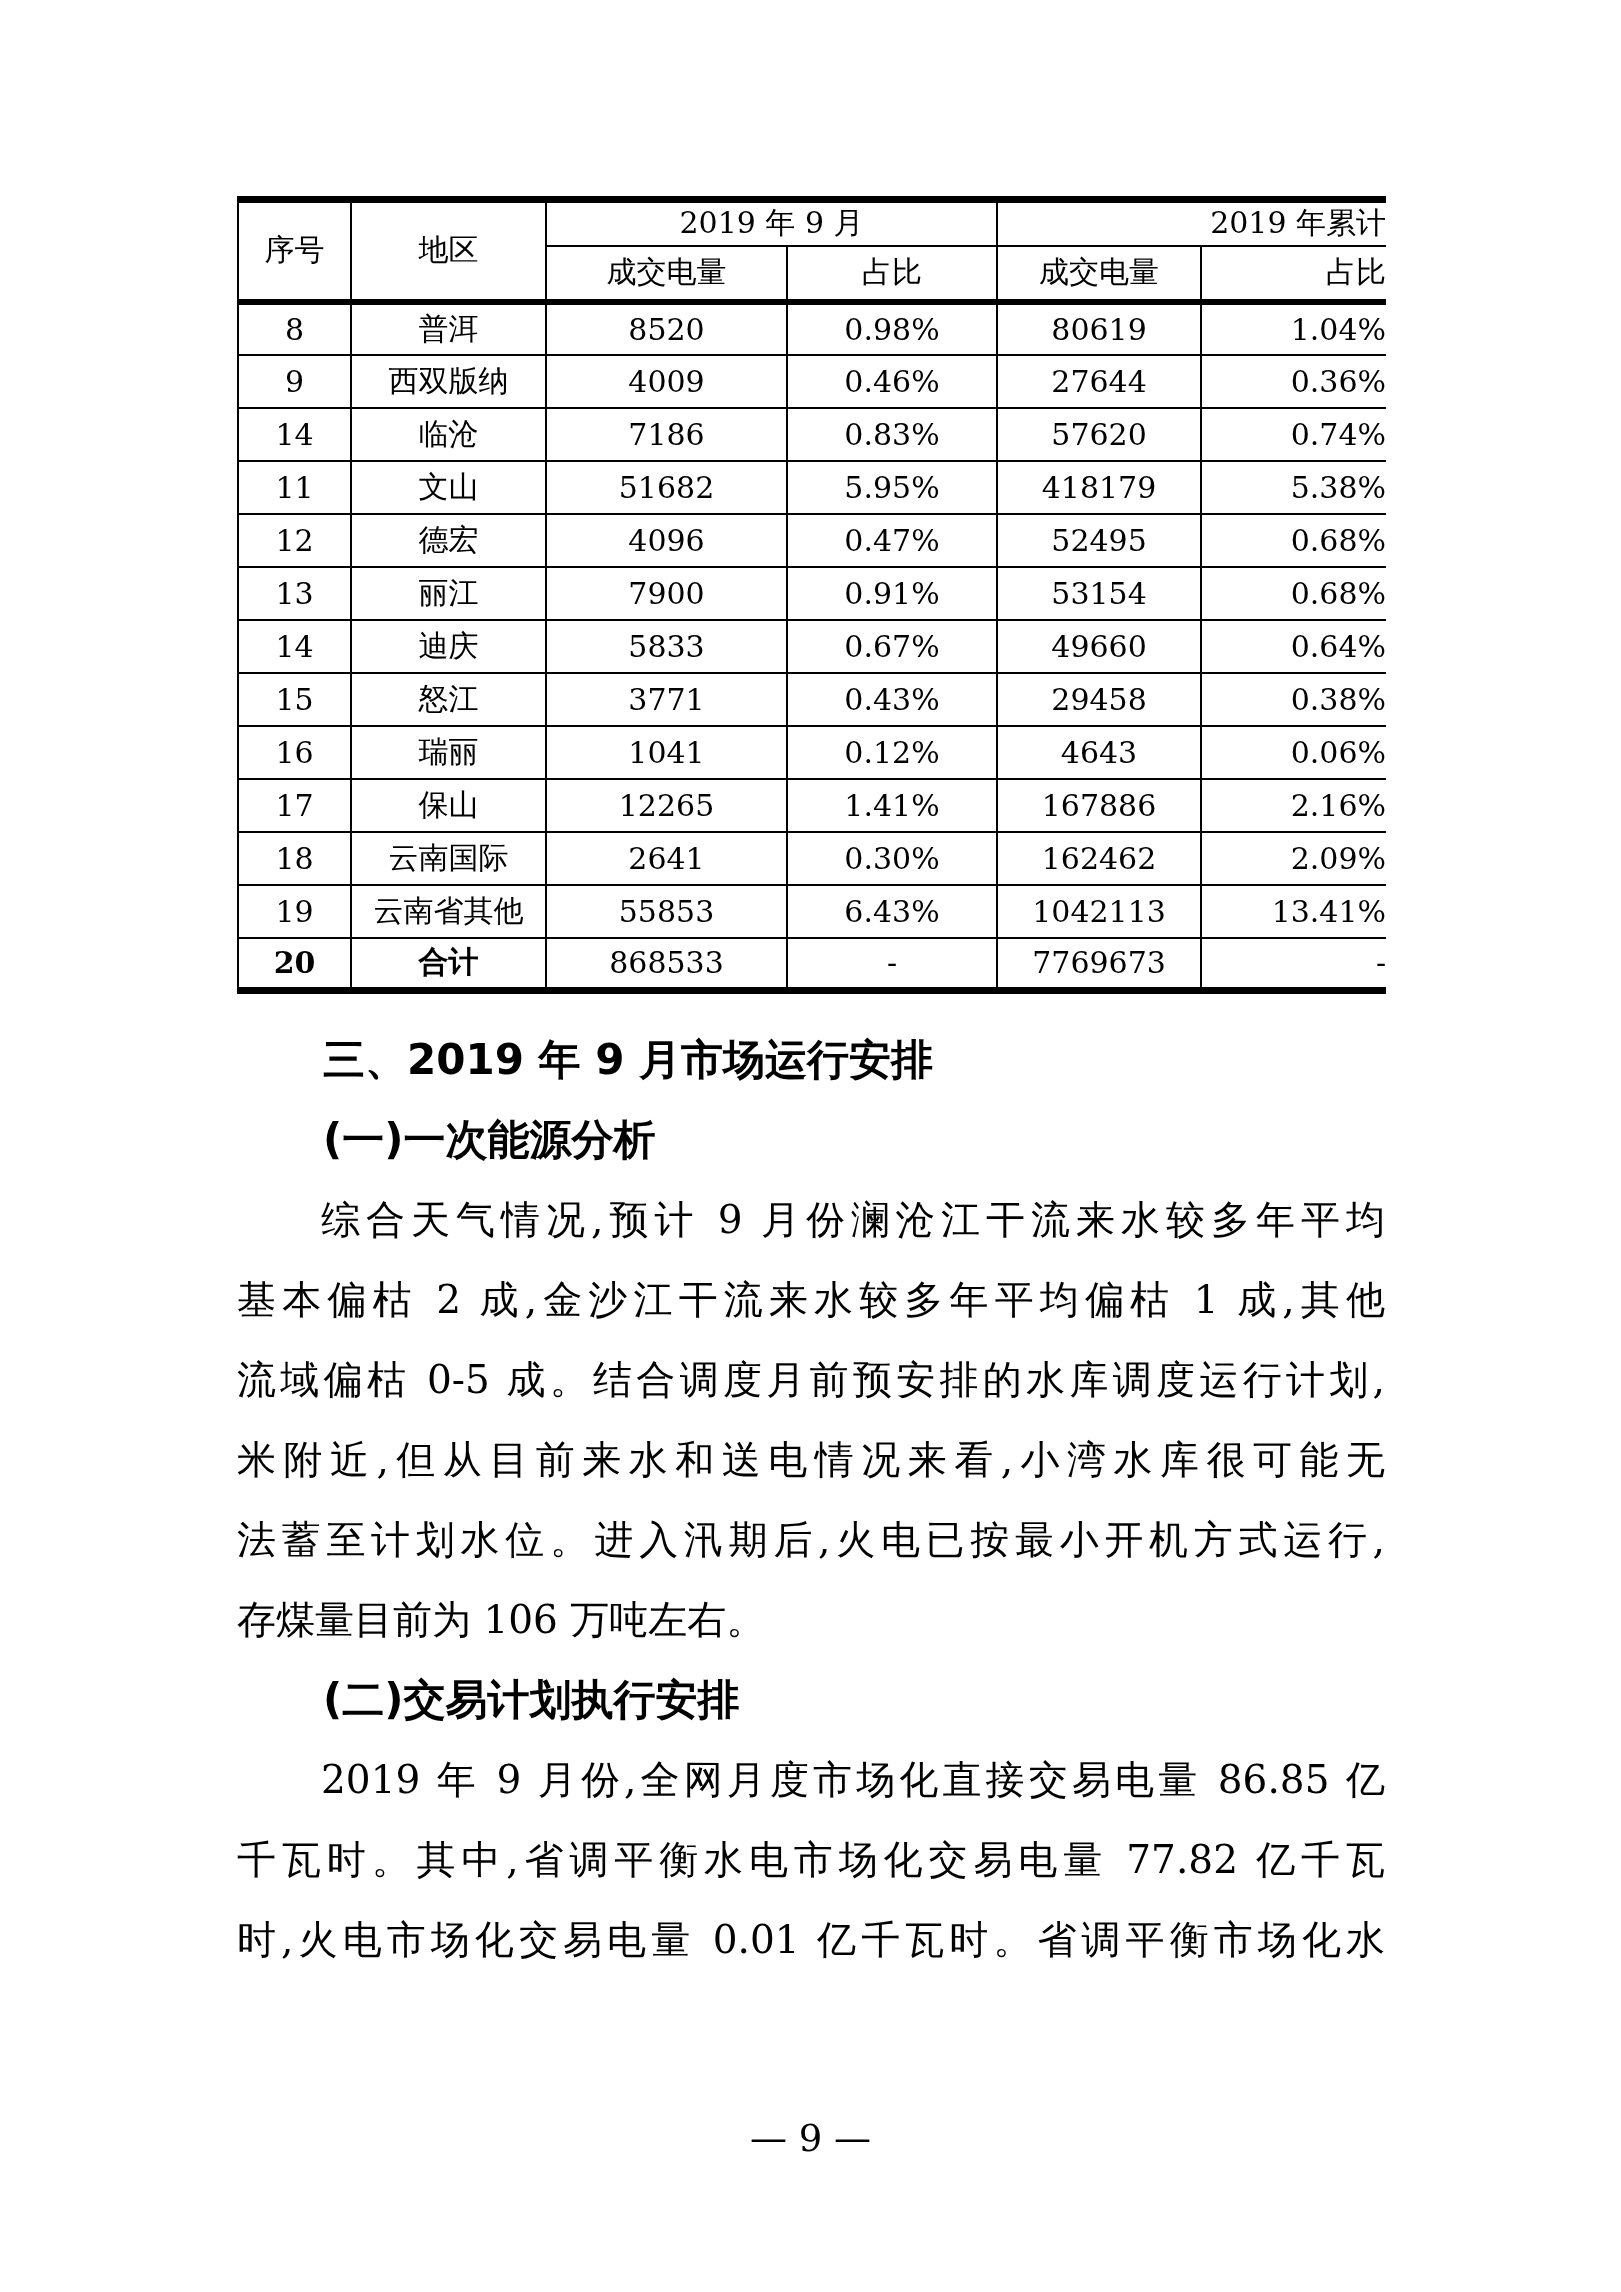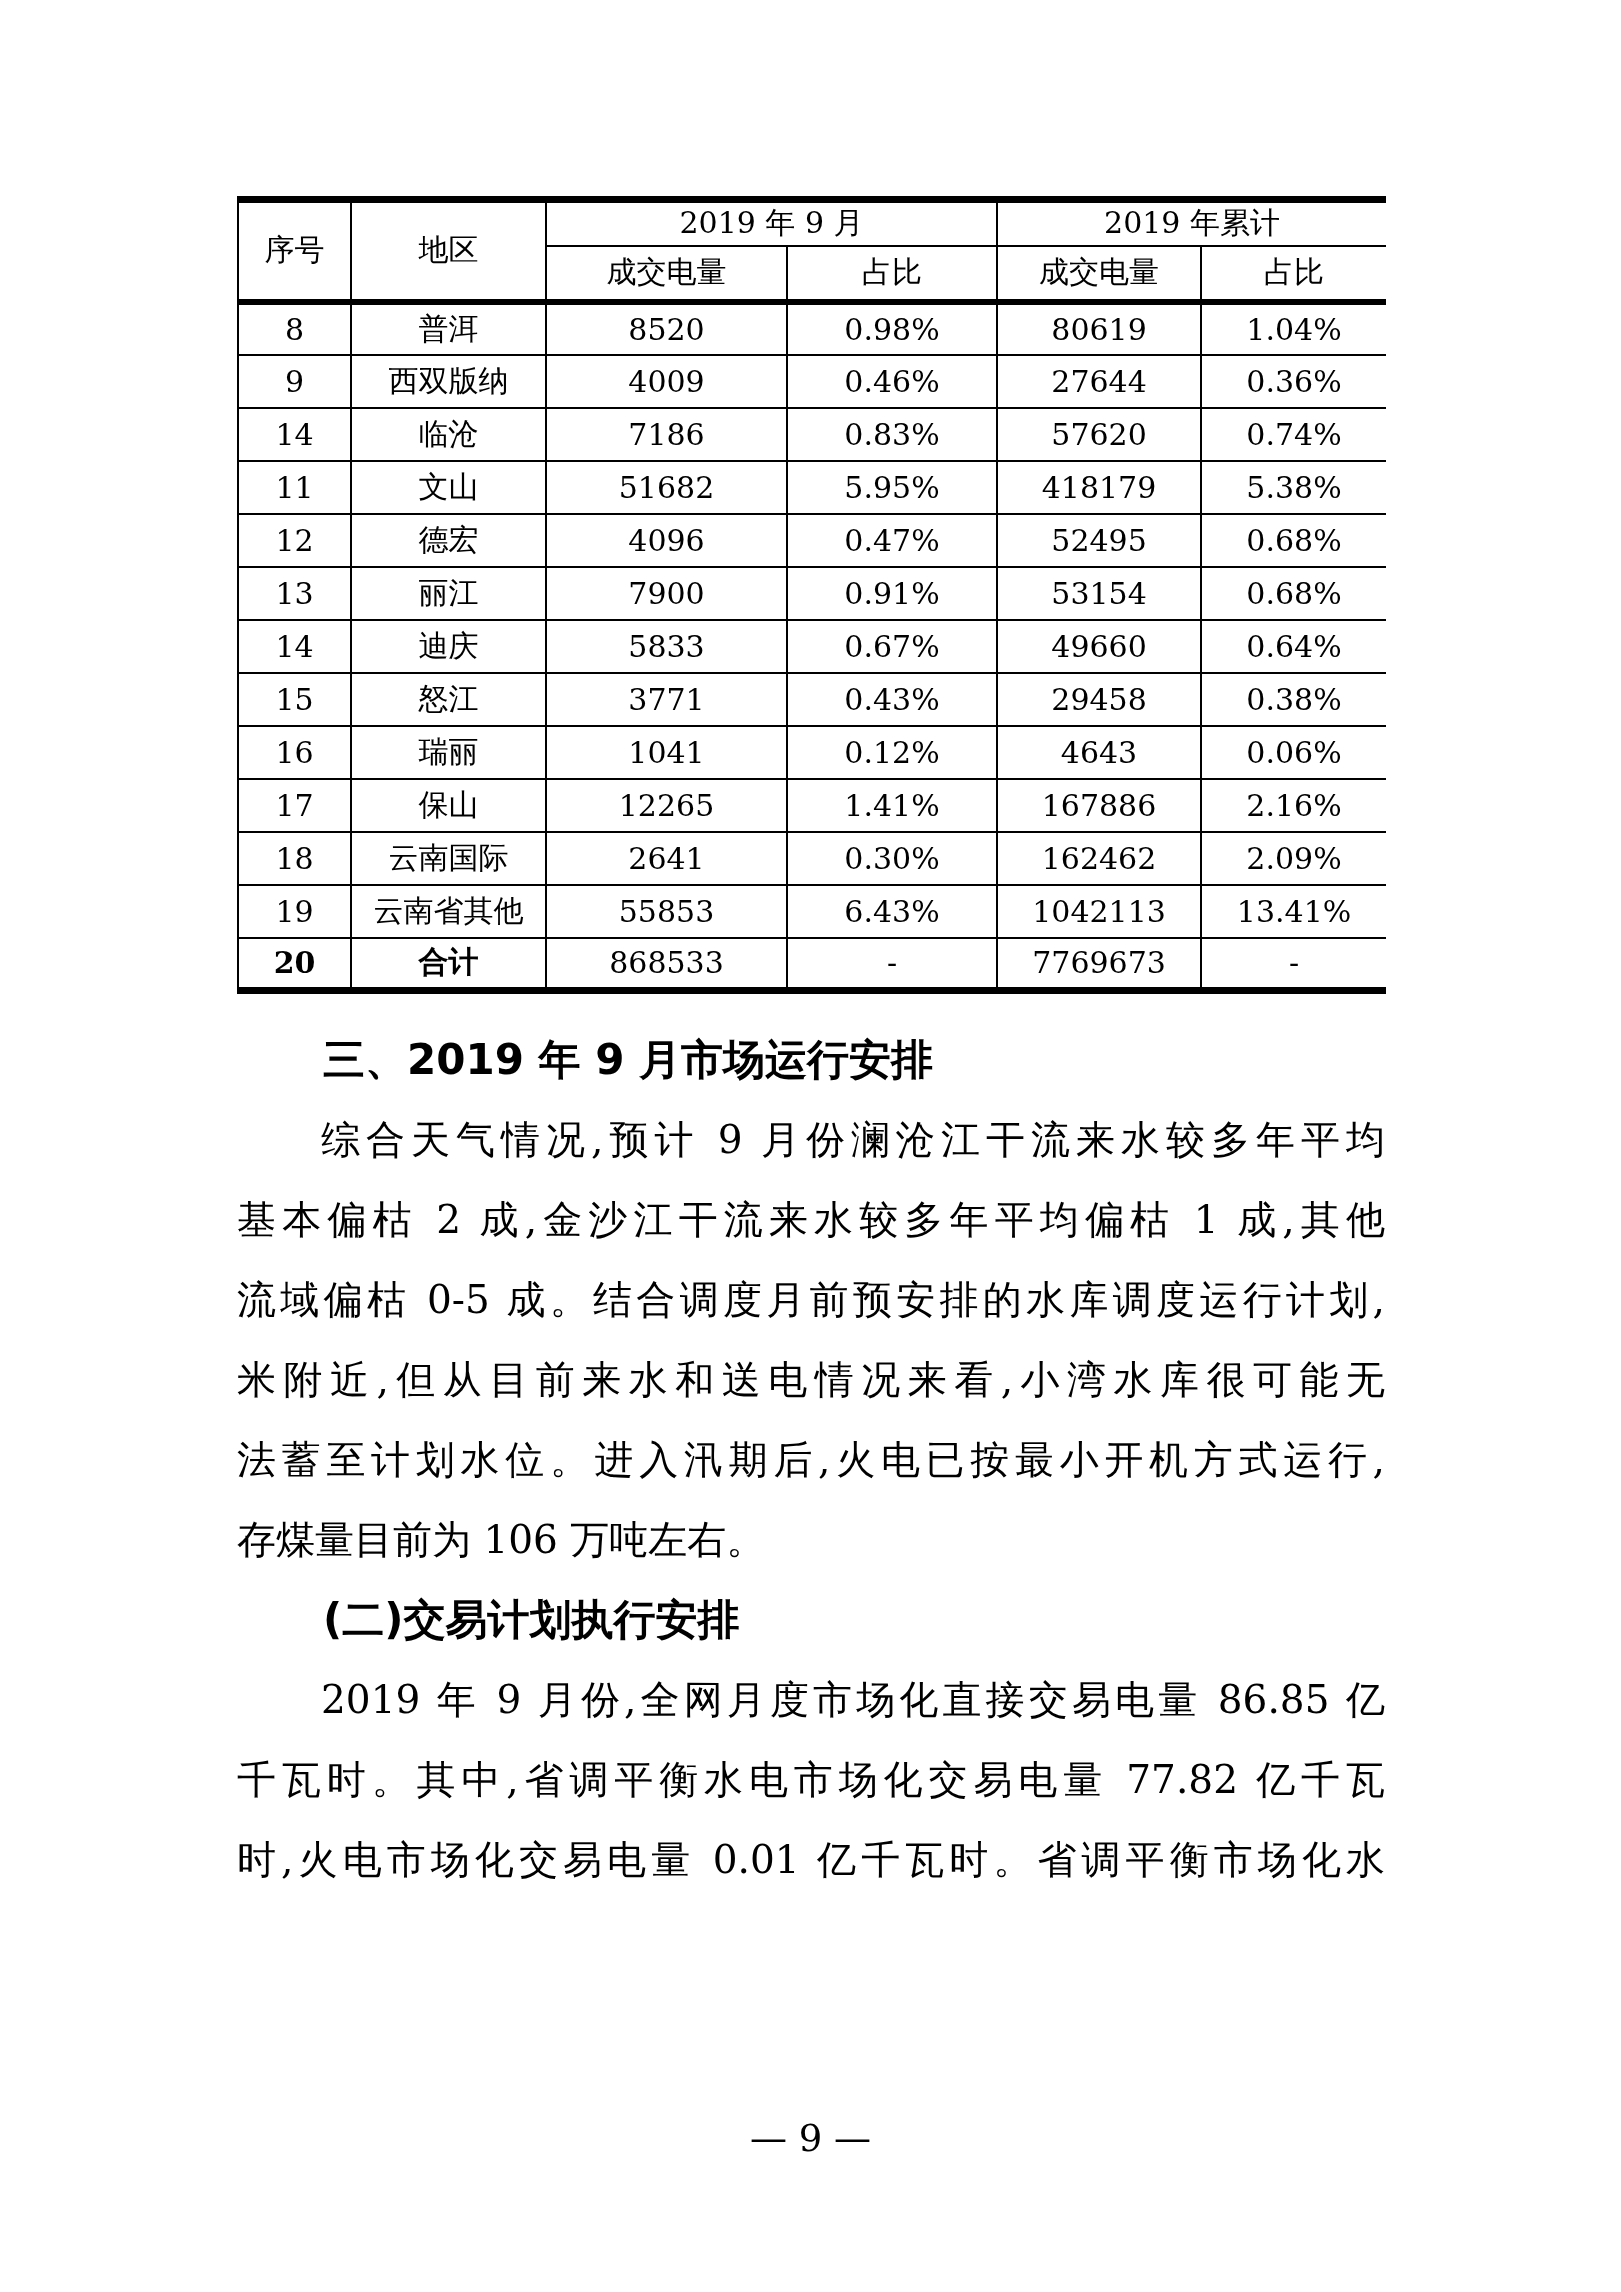--- a/index.html
+++ b/index.html
@@ -15,21 +15,21 @@
     border-top:7.8px solid #000;
     border-bottom:7.8px solid #000;
     border-left:2px solid #000;
     font-size:30px;
   }
   .doc-table th,.doc-table td{
     border:2px solid #000;
     text-align:center;vertical-align:middle;
     font-weight:normal;padding:0;overflow:hidden;
   }
-  .doc-table th:last-child,.doc-table td:last-child{border-right:none;}
+  .doc-table th:last-child,.doc-table td:last-child{border-right:none;text-align:right;}
   .doc-table thead tr.hdr-top{height:46px;padding-left:36px;}
   .doc-table thead tr.hdr-sub{height:56px;}
   .doc-table tbody tr{height:53px;}
   .doc-table tbody tr:first-child td{border-top:6.9px solid #000;}
   .doc-table .total-row td:nth-child(-n+2){font-weight:bold;margin-top:20px;}
   
   .text-block{position:absolute;left:237px;top:1020px;width:1148px;}
   .bline{
     font-size:39px;height:80px;line-height:80px;
     text-align:justify;
@@ -179,20 +179,21 @@
           <td>868533</td>
           <td>-</td>
           <td>7769673</td>
           <td>-</td>
         </tr>
       </tbody>
   </table>
 
   <div class="text-block">
     <div class="heading">三、2019 年 9 月市场运行安排</div>
+    <div class="heading">(一)一次能源分析</div>
     <div id="para1">
         <div class="bline indent fill">综合天气情况,预计 9 月份澜沧江干流来水较多年平均</div>
         <div class="bline fill">基本偏枯 2 成,金沙江干流来水较多年平均偏枯 1 成,其他</div>
         <div class="bline fill">流域偏枯 0-5 成。结合调度月前预安排的水库调度运行计划,</div>
         <div class="bline fill">米附近,但从目前来水和送电情况来看,小湾水库很可能无</div>
         <div class="bline fill">法蓄至计划水位。进入汛期后,火电已按最小开机方式运行,</div>
         <div class="bline">存煤量目前为 106 万吨左右。</div>
       </div>
     <div class="heading">(二)交易计划执行安排</div>
     <div id="para2">

